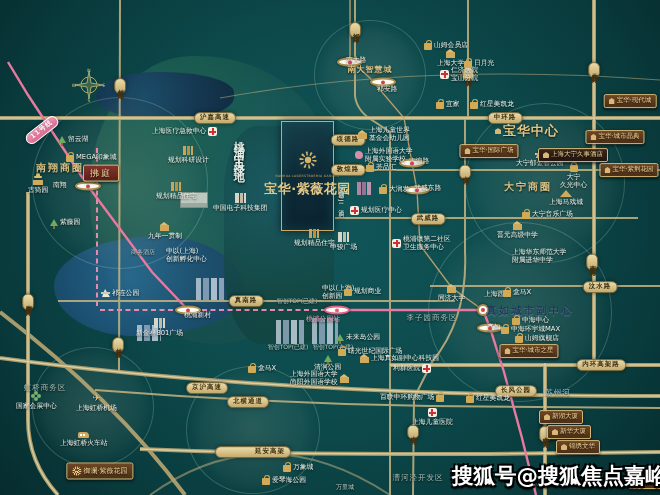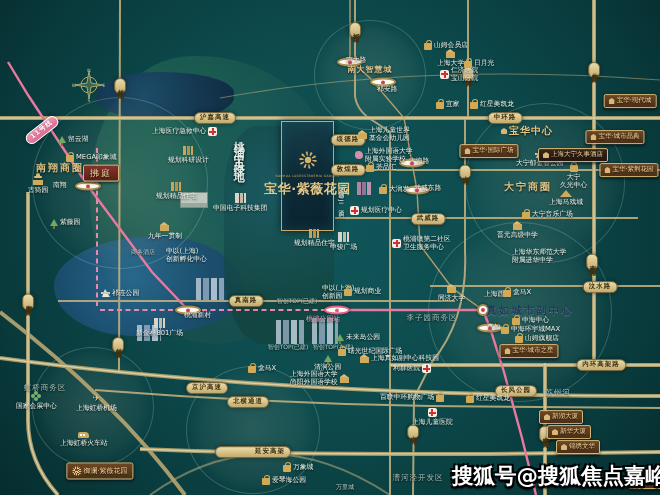--- a/index.html
+++ b/index.html
@@ -58,21 +58,21 @@
   .t-area.gray{color:#a9bdb3;font-size:7.5px;letter-spacing:1px;}
   .t-area.graysm{color:#b7c6bd;font-size:6px;letter-spacing:0;}
   .t-txt.blue{color:#9fd2ea;font-size:7.5px;letter-spacing:1px;}
   .t-ban{transform:translate(-50%,-50%);background:linear-gradient(180deg,#6e4724,#4c2f15);
       border:1px solid #d9b877;border-radius:2px;color:#eed49b;font-size:6.5px;padding:2px 4px;
       box-shadow:0 1px 3px rgba(0,0,0,.6);}
   .t-ban .bic{width:6px;height:6px;background:#d9b877;border-radius:1px;flex:0 0 auto;
       clip-path:polygon(0 100%,0 35%,50% 0,100% 35%,100% 100%);}
   .t-ban.red{background:linear-gradient(180deg,#84342c,#5c1f18);font-size:9px;letter-spacing:2px;padding:2px 6px;}
   .t-ban.dark{background:linear-gradient(180deg,#3a261a,#241610);}
-  .t-ban.plainb{background:none;border:none;box-shadow:none;color:#e3c57f;font-weight:bold;font-size:10px;letter-spacing:1px;}
+  .t-ban.plainb{background:none;border:none;box-shadow:none;color:#e3c57f;font-weight:bold;font-size:13px;letter-spacing:1px;}
   .t-ban.sun{font-size:7px;padding:3px 5px;}
   .t-ban.sun .bic{width:9px;height:9px;border-radius:50%;clip-path:none;
       background:repeating-conic-gradient(#e6c987 0 14deg,#6e4724 14deg 30deg);}
   .t-vt{writing-mode:vertical-rl;}
   .t-vt.vpark{font-size:11px;letter-spacing:6px;color:#e4eee8;font-weight:bold;text-shadow:0 1px 3px rgba(0,0,0,.9);}
   .t-vt.vmuji{font-size:6px;color:#dfe8e2;letter-spacing:1px;}
   
   .ic{position:relative;flex:0 0 auto;display:inline-block;}
   .ic-shop{width:8px;height:7px;background:#d2a955;border-radius:1px;margin-top:3px;}
   .ic-shop::before{content:"";position:absolute;left:1.5px;top:-3px;width:4px;height:3px;

